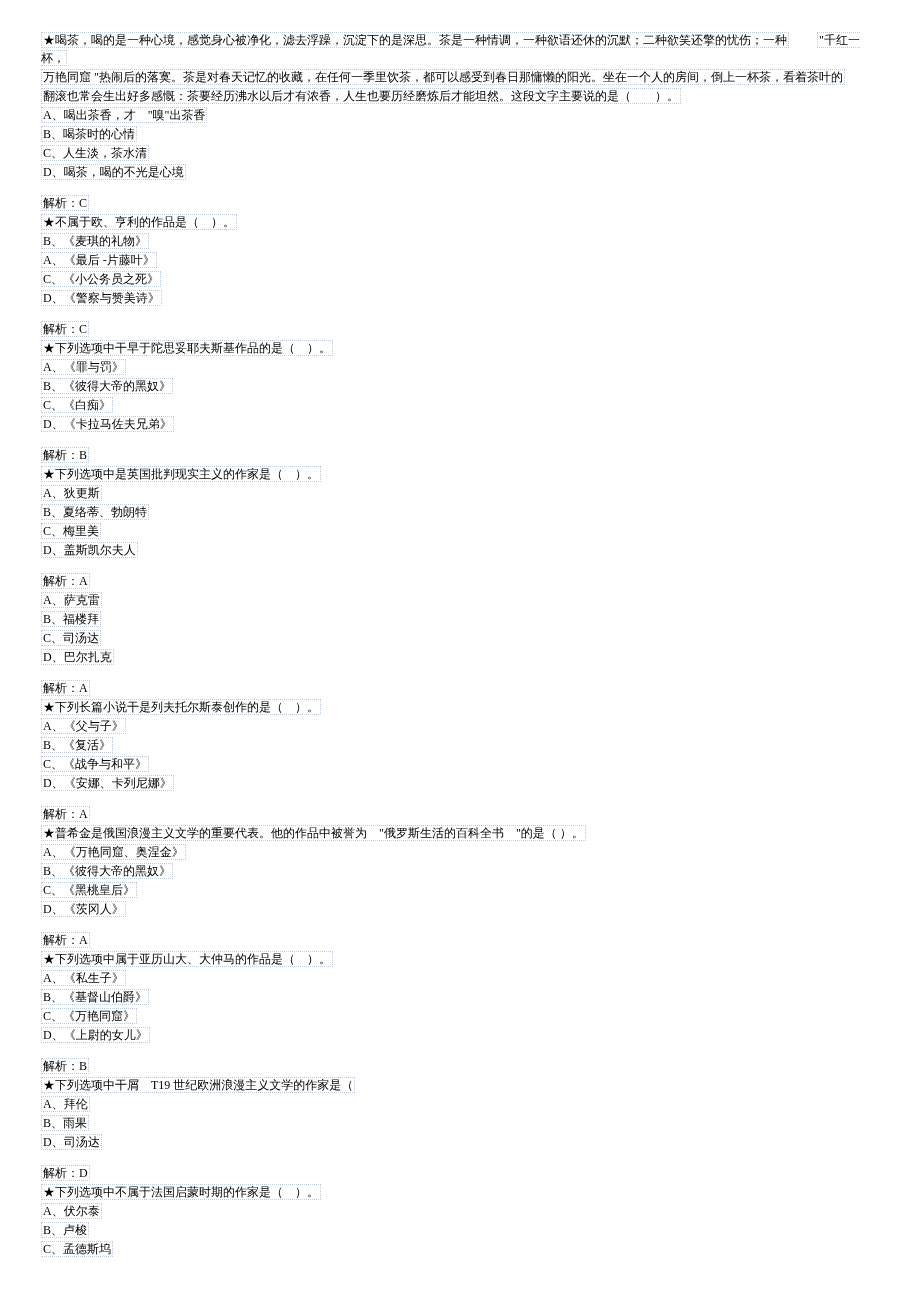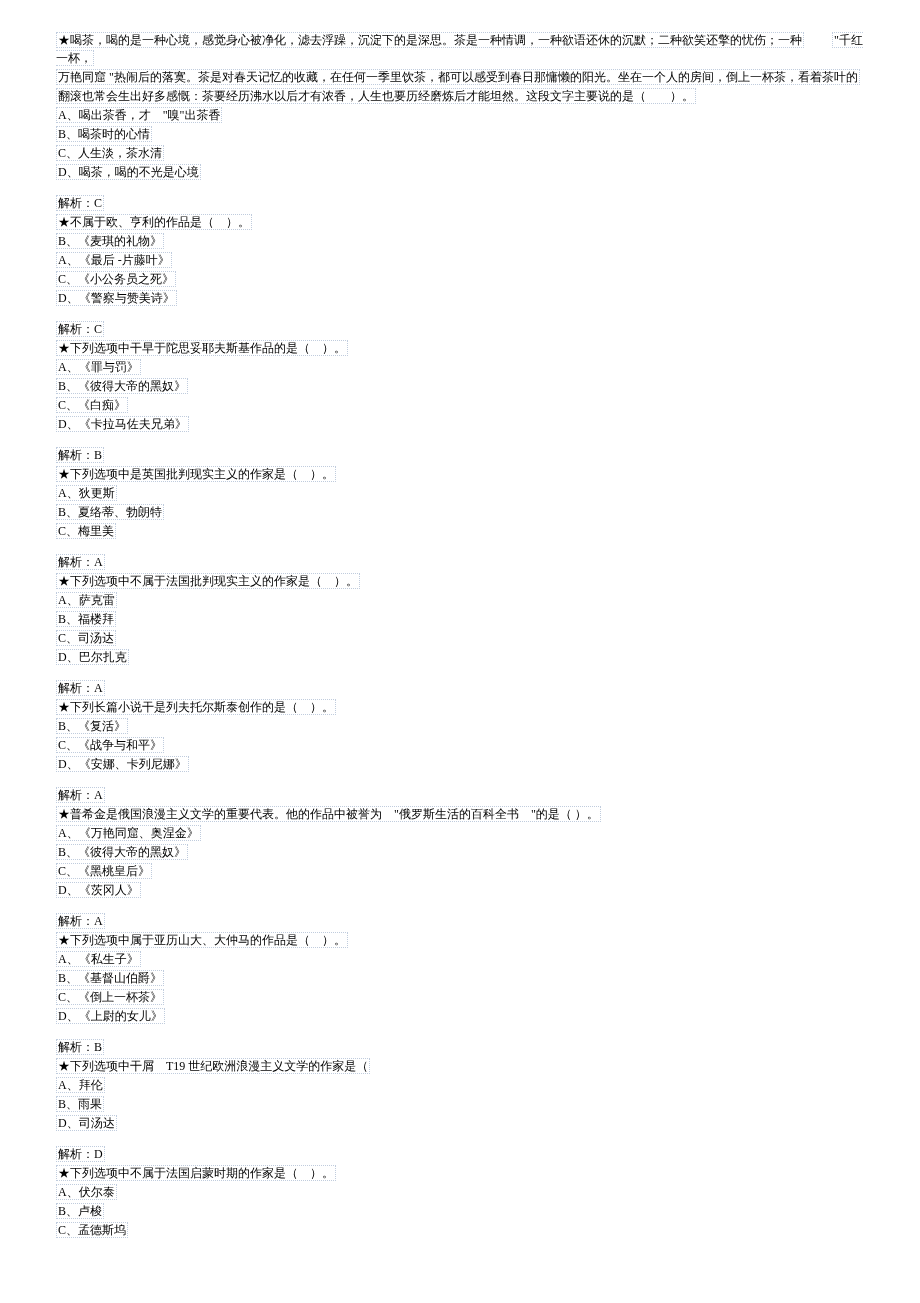--- a/index.html
+++ b/index.html
@@ -9,21 +9,21 @@
     color: #000;
     background: #fff;
     margin: 0;
     padding: 30px 40px;
     width: 840px;
   }
   .block {
     margin-bottom: 4px;
   }
   .line {
-    margin: 1px 16px;
+    margin: 1px 1px;
   }
   .box {
     display: inline;
     border: 1px dotted #c0ccdd;
     padding: 0 1px;
   }
   .gap {
     display:inline-block;
     width:28px;
   }
@@ -67,36 +67,37 @@
   <div class="line"><span class="box"><span>D、《卡拉马佐夫兄弟》</span></span></div>
 </div>
 <div style="height:8px"></div>
 <div class="line"><span class="box"><span>解析：B</span></span></div>
 
 <div class="block">
   <div class="line"><span class="box"><span>★下列选项中是英国批判现实主义的作家是（　）。</span></span></div>
   <div class="line"><span class="box"><span>A、狄更斯</span></span></div>
   <div class="line"><span class="box"><span>B、夏络蒂、勃朗特</span></span></div>
   <div class="line"><span class="box"><span>C、梅里美</span></span></div>
+  <div class="line"><span class="box"><span>D、盖斯凯尔夫人</span></span></div>
 </div>
 <div style="height:8px"></div>
 <div class="line"><span class="box"><span>解析：A</span></span></div>
 
 <div class="block">
-  <div class="line"><span class="box"><span>★下列选项中不属于法国批判现实主义的作家是（　）。</span></span></div>
   <div class="line"><span class="box"><span>A、萨克雷</span></span></div>
   <div class="line"><span class="box"><span>B、福楼拜</span></span></div>
   <div class="line"><span class="box"><span>C、司汤达</span></span></div>
   <div class="line"><span class="box"><span>D、巴尔扎克</span></span></div>
 </div>
 <div style="height:8px"></div>
 <div class="line"><span class="box"><span>解析：A</span></span></div>
 
 <div class="block">
   <div class="line"><span class="box"><span>★下列长篇小说干是列夫托尔斯泰创作的是（　）。</span></span></div>
+  <div class="line"><span class="box"><span>A、《父与子》</span></span></div>
   <div class="line"><span class="box"><span>B、《复活》</span></span></div>
   <div class="line"><span class="box"><span>C、《战争与和平》</span></span></div>
   <div class="line"><span class="box"><span>D、《安娜、卡列尼娜》</span></span></div>
 </div>
 <div style="height:8px"></div>
 <div class="line"><span class="box"><span>解析：A</span></span></div>
 
 <div class="block">
   <div class="line"><span class="box"><span>★普希金是俄国浪漫主义文学的重要代表。他的作品中被誉为　"俄罗斯生活的百科全书　"的是（ ）。</span></span></div>
   <div class="line"><span class="box"><span>A、《万艳同窟、奥涅金》</span></span></div>
@@ -104,21 +105,21 @@
   <div class="line"><span class="box"><span>C、《黑桃皇后》</span></span></div>
   <div class="line"><span class="box"><span>D、《茨冈人》</span></span></div>
 </div>
 <div style="height:8px"></div>
 <div class="line"><span class="box"><span>解析：A</span></span></div>
 
 <div class="block">
   <div class="line"><span class="box"><span>★下列选项中属于亚历山大、大仲马的作品是（　）。</span></span></div>
   <div class="line"><span class="box"><span>A、《私生子》</span></span></div>
   <div class="line"><span class="box"><span>B、《基督山伯爵》</span></span></div>
-  <div class="line"><span class="box"><span>C、《倒上一杯茶》</span></span></div>
+  <div class="line"><span class="box"><span>C、《万艳同窟》</span></span></div>
   <div class="line"><span class="box"><span>D、《上尉的女儿》</span></span></div>
 </div>
 <div style="height:8px"></div>
 <div class="line"><span class="box"><span>解析：B</span></span></div>
 
 <div class="block">
   <div class="line"><span class="box"><span>★下列选项中干屑　T19 世纪欧洲浪漫主义文学的作家是（</span></span></div>
   <div class="line"><span class="box"><span>A、拜伦</span></span></div>
   <div class="line"><span class="box"><span>B、雨果</span></span></div>
   <div class="line"><span class="box"><span>D、司汤达</span></span></div>

